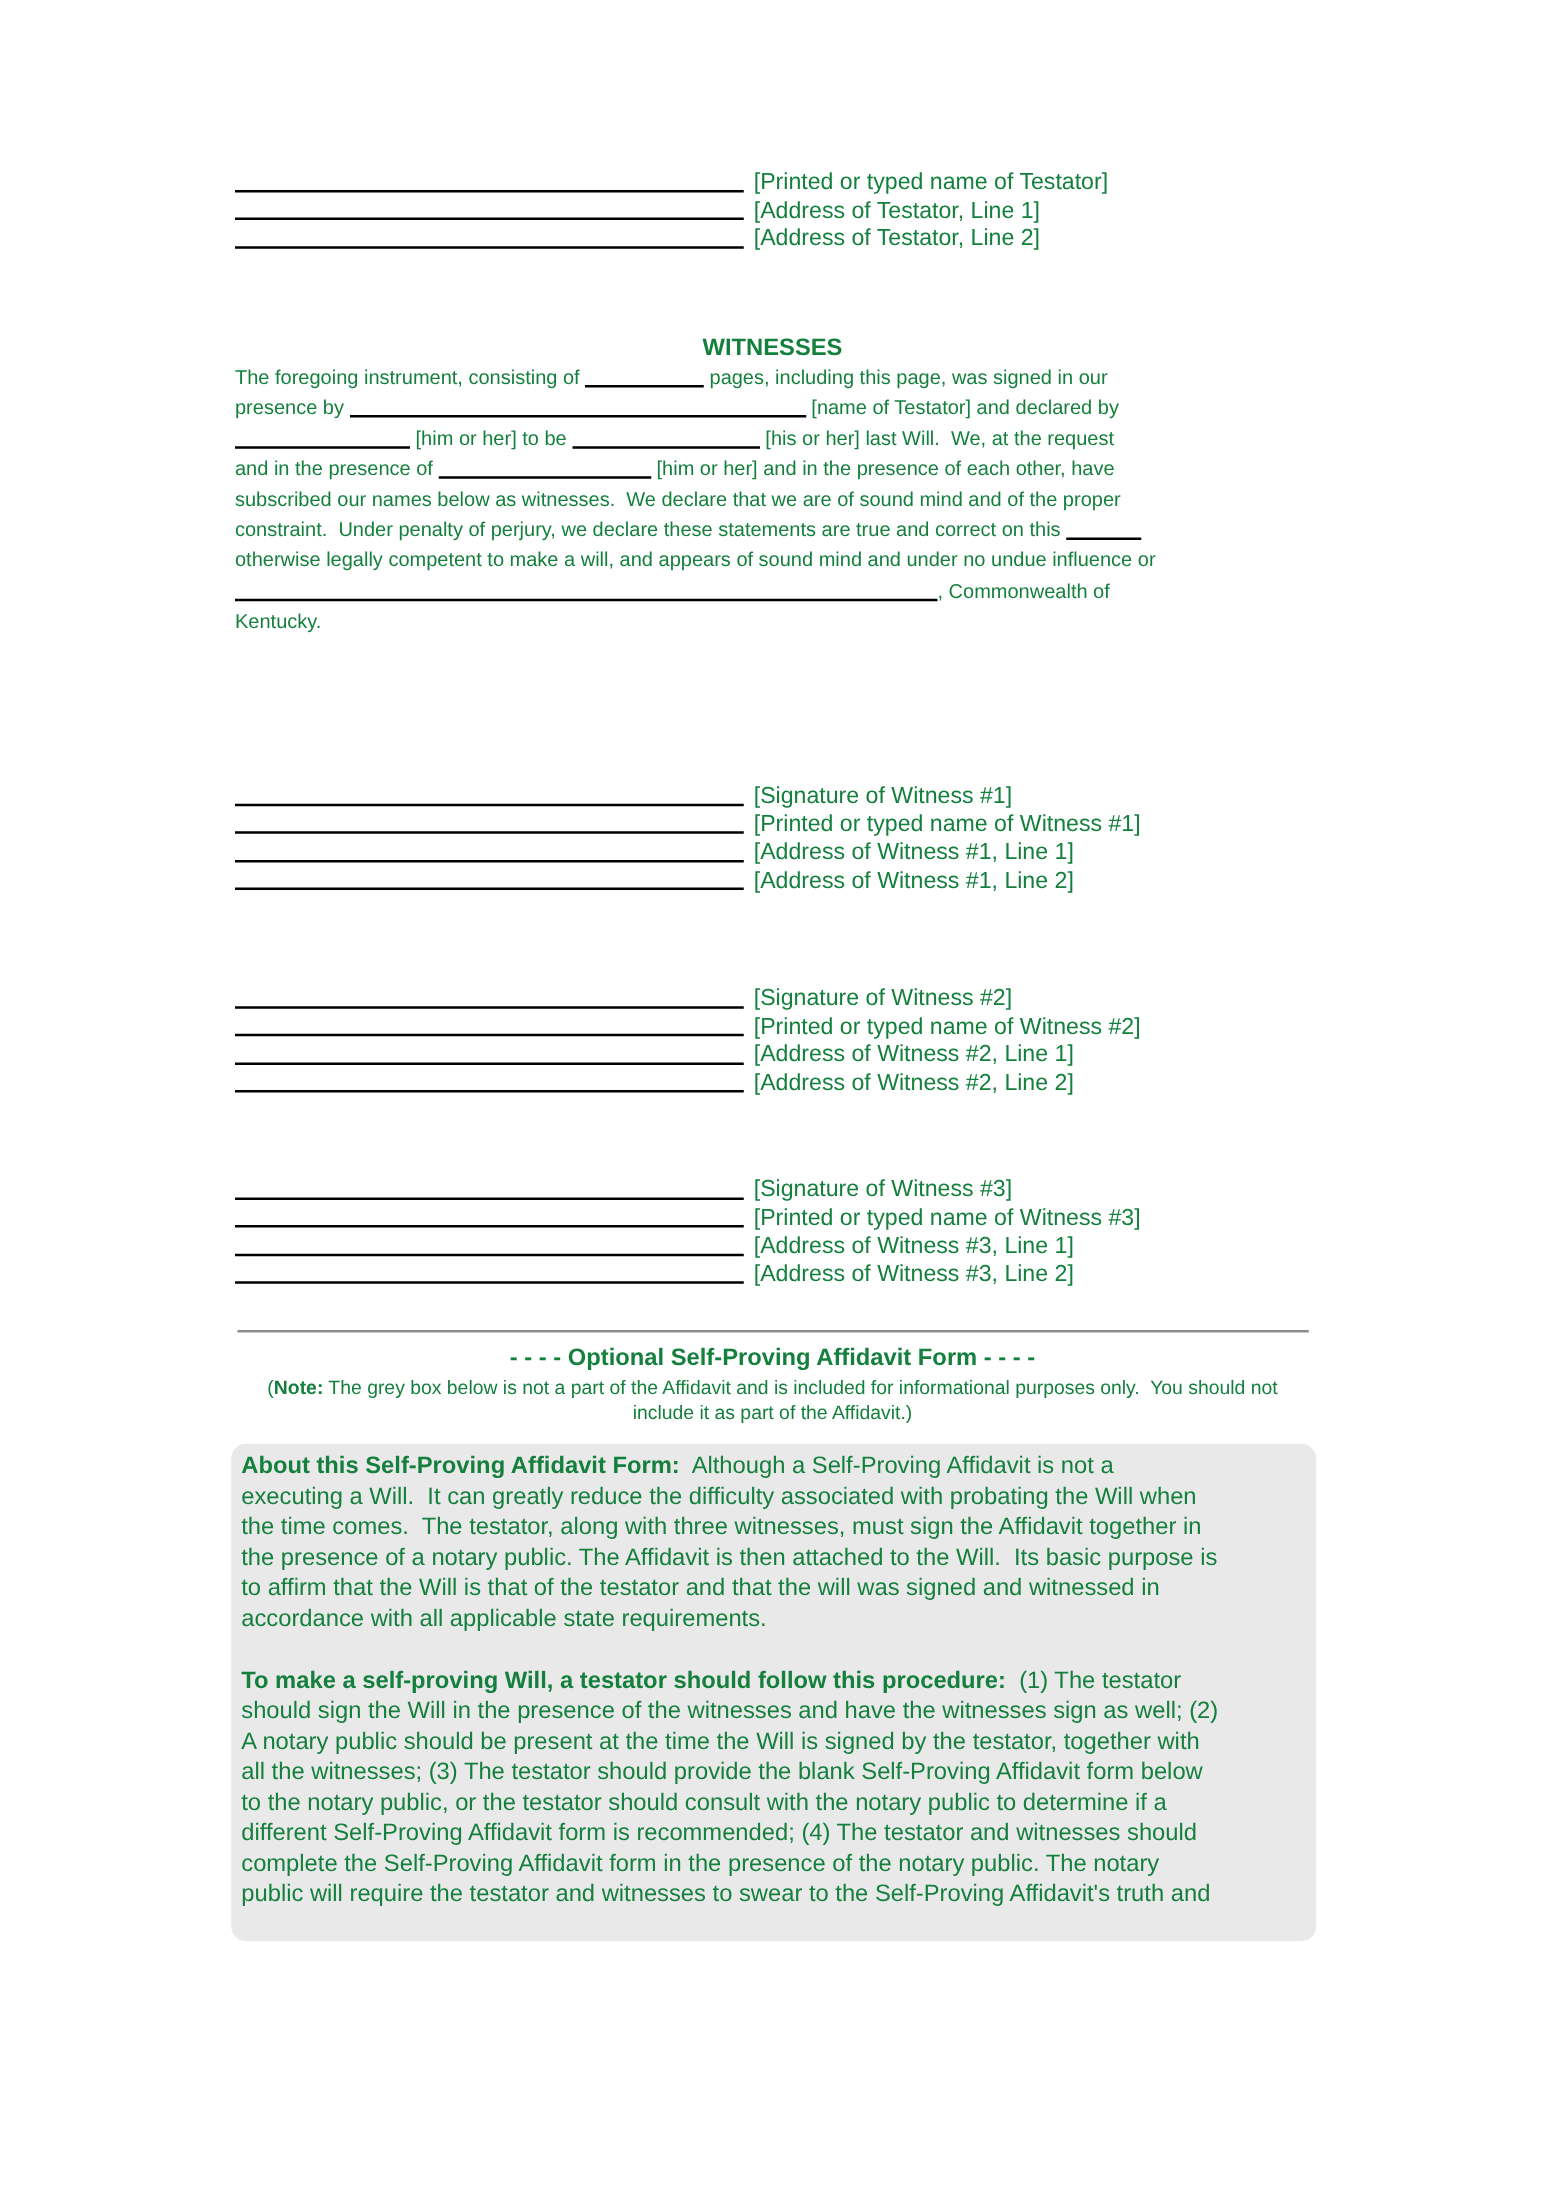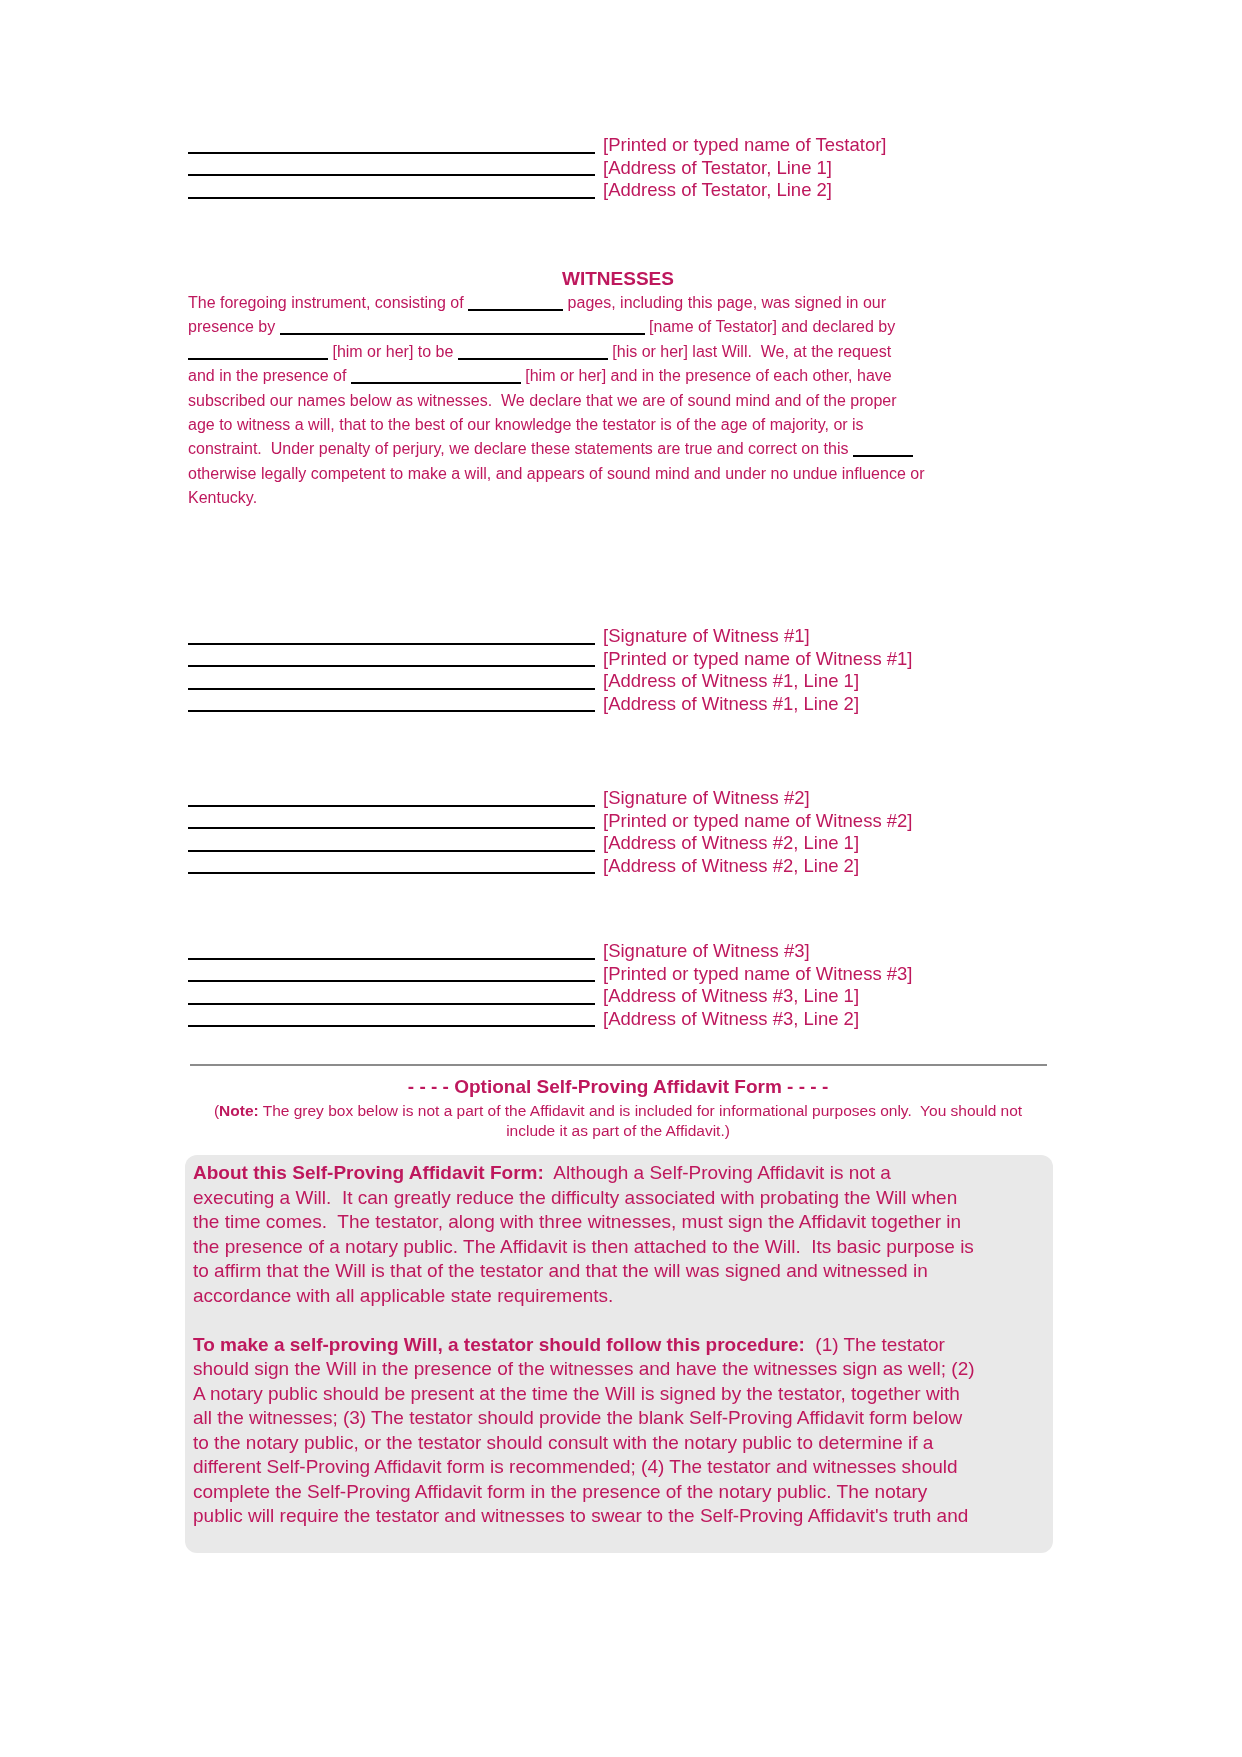--- a/index.html
+++ b/index.html
@@ -35,21 +35,21 @@
     font-size:19px;
     border-radius:12px;
   }
   .grey-box .g-line{height:24.5px;line-height:24.5px;white-space:pre;}
   .seg-b{font-weight:bold;}
   .seg-i{font-style:italic;}
 </style>
 </head>
 <body>
 
-<div class="page" style="background: rgb(255, 255, 255); color: #be185d;">
+<div class="page" style="background: rgb(255, 255, 255); color: #15803d;">
 
   <div class="sig-block" id="testator-block" style="top:134px;">
       <div class="sig-row">
         <span class="sig-line"></span>
         <span class="sig-label">[Printed or typed name of Testator]</span>
       </div>
       <div class="sig-row">
         <span class="sig-line"></span>
         <span class="sig-label">[Address of Testator, Line 1]</span>
       </div>
@@ -60,23 +60,23 @@
     </div>
 
   <div class="center-band witnesses-heading" style="top:268px;">WITNESSES</div>
 
   <div class="para" id="witness-paragraph" style="top:291px;">
       <div class="p-line"><span>The foregoing instrument, consisting of </span><span class="blank" style="width: 95px;"></span><span> pages, including this page, was signed in our</span></div>
       <div class="p-line"><span>presence by </span><span class="blank" style="width: 365px;"></span><span> [name of Testator] and declared by</span></div>
       <div class="p-line"><span class="blank" style="width: 140px;"></span><span> [him or her] to be </span><span class="blank" style="width: 150px;"></span><span> [his or her] last Will.  We, at the request</span></div>
       <div class="p-line"><span>and in the presence of </span><span class="blank" style="width: 170px;"></span><span> [him or her] and in the presence of each other, have</span></div>
       <div class="p-line"><span>subscribed our names below as witnesses.  We declare that we are of sound mind and of the proper</span></div>
-      <div class="p-line"><span>age to witness a will, that to the best of our knowledge the testator is of the age of majority, or is</span></div>
       <div class="p-line"><span>constraint.  Under penalty of perjury, we declare these statements are true and correct on this </span><span class="blank" style="width: 60px;"></span></div>
       <div class="p-line"><span>otherwise legally competent to make a will, and appears of sound mind and under no undue influence or</span></div>
+      <div class="p-line"><span class="blank" style="width: 562px;"></span><span>, Commonwealth of</span></div>
       <div class="p-line"><span>Kentucky.</span></div>
     </div>
 
   <div class="sig-block" id="witness-block-1" style="top:625px;">
       <div class="sig-row">
         <span class="sig-line"></span>
         <span class="sig-label">[Signature of Witness #1]</span>
       </div>
       <div class="sig-row">
         <span class="sig-line"></span>

